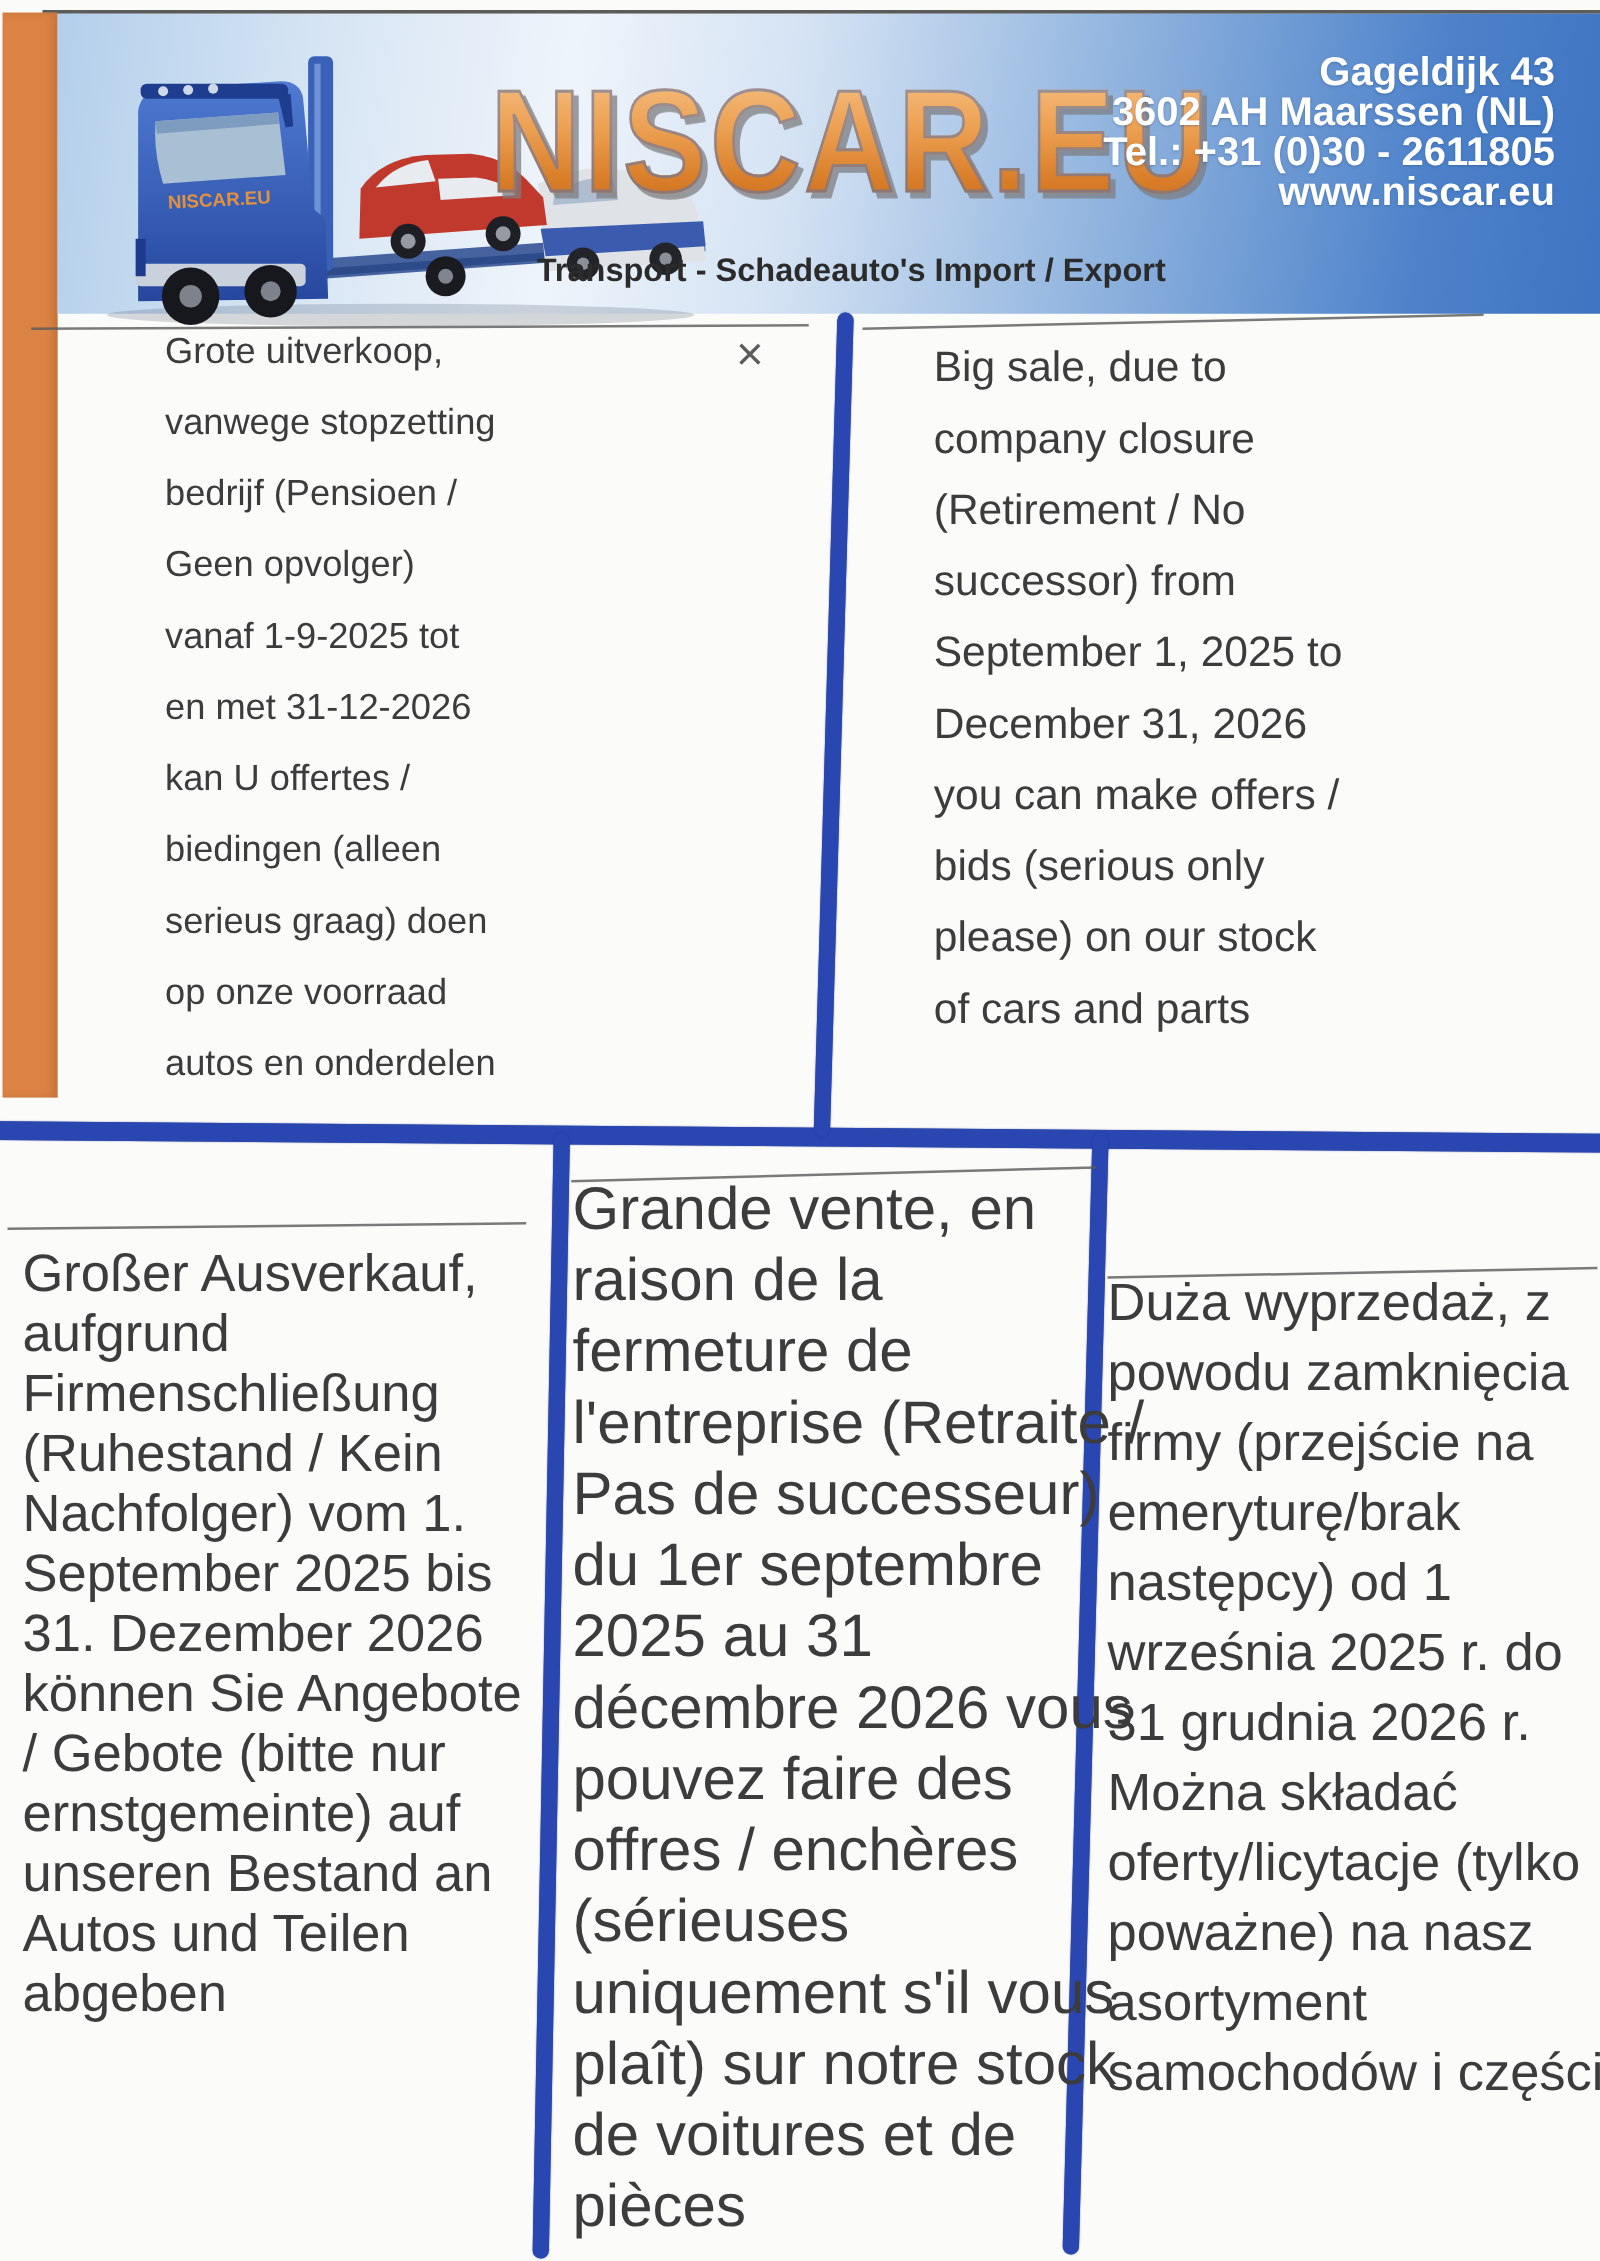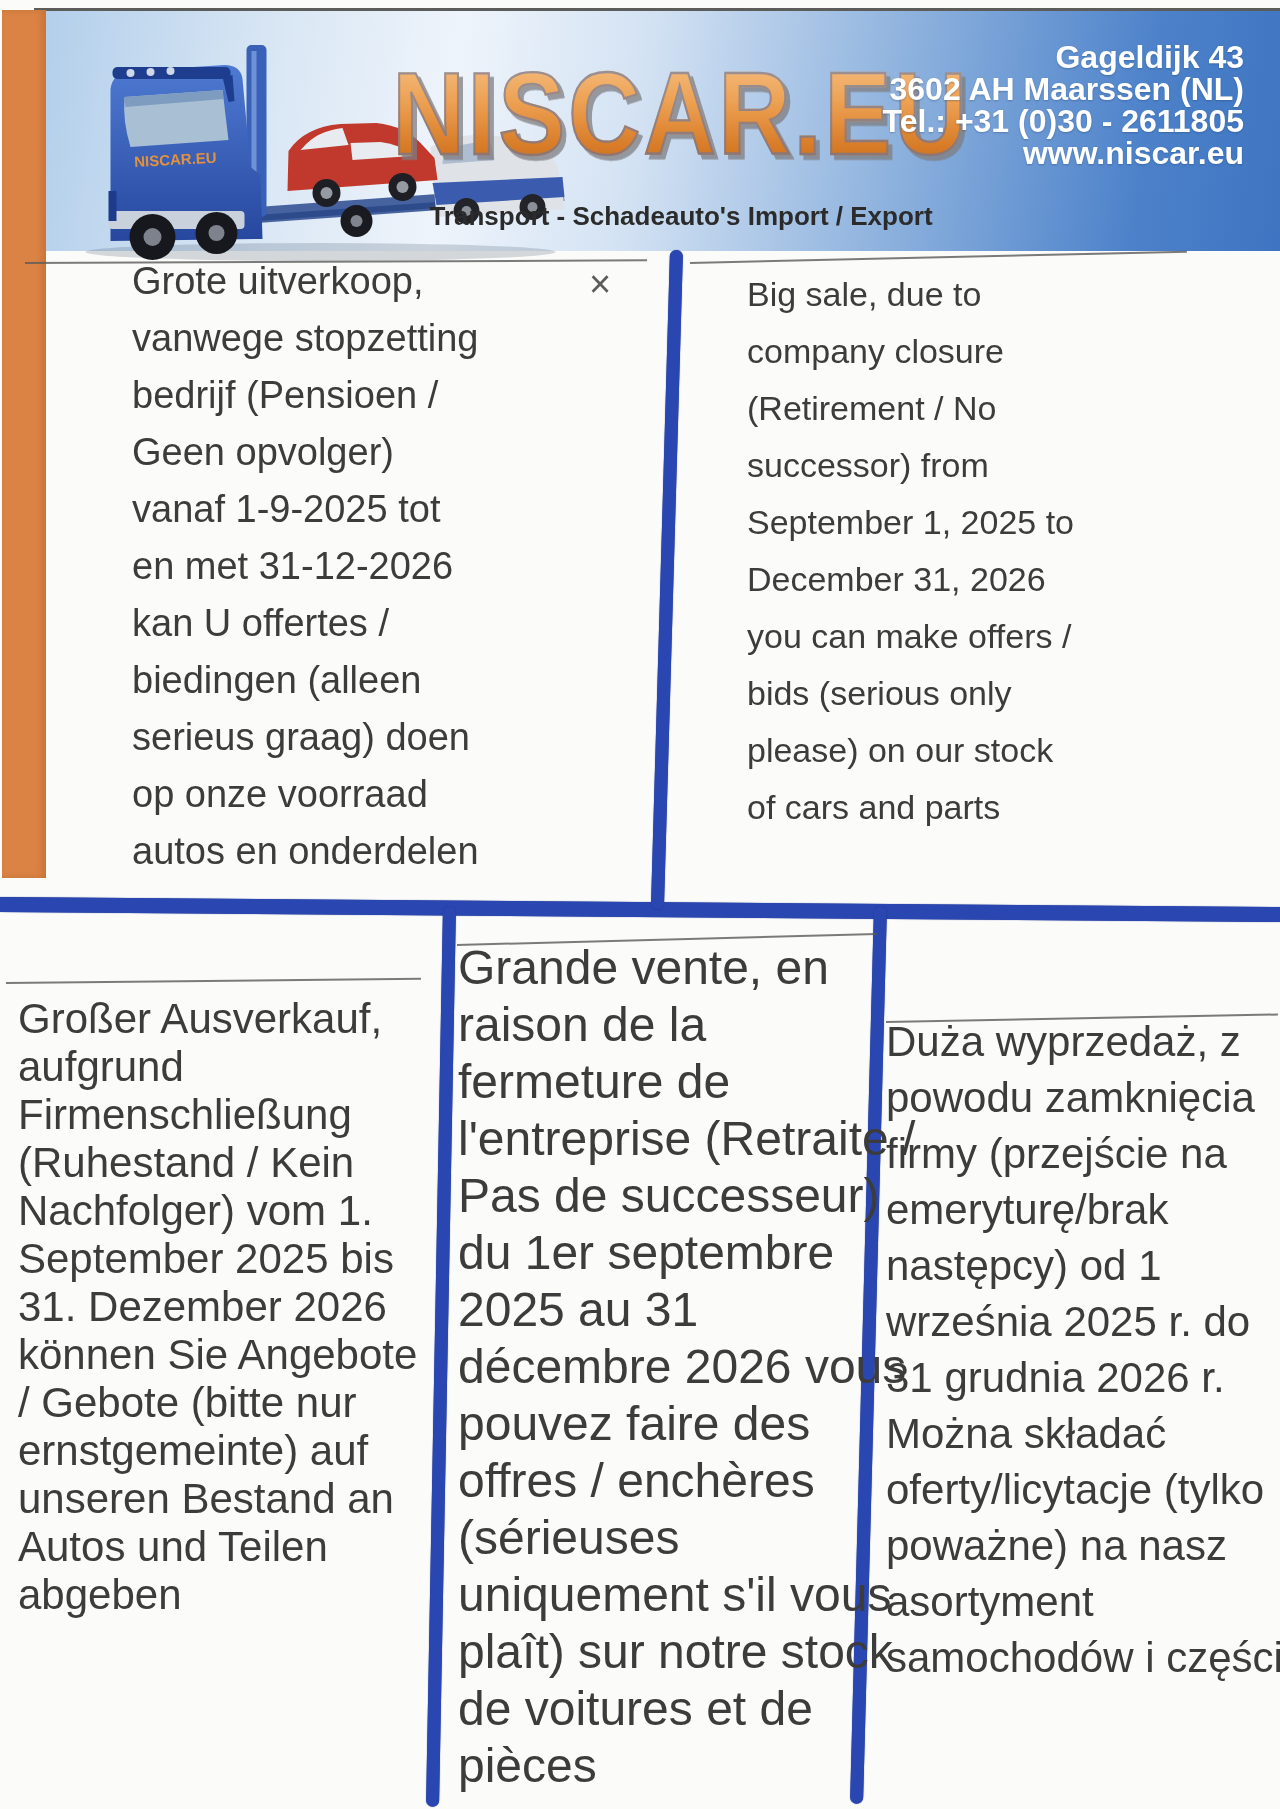--- a/index.html
+++ b/index.html
@@ -29,21 +29,21 @@
   .tagline{
     position:absolute;left:340px;top:168px;width:590px;text-align:center;
     font-size:26px;font-weight:700;color:#2b2b2b;letter-spacing:0px;white-space:nowrap;margin-top:22px;
   }
   .contact{
     position:absolute;right:36px;top:30px;text-align:right;
     color:#ffffff;font-size:32px;font-weight:700;line-height:32px;
     text-shadow:0 1px 2px rgba(30,60,110,.35);
   }
   .notice{position:absolute;white-space:pre;color:#3c3c3c;z-index:3;}
-  .notice.nl{left:132px;top:253px;font-size:38px;line-height:57px;}
+  .notice.nl{left:132px;top:253px;font-size:29px;line-height:57px;}
   .notice.en{left:747px;top:266px;font-size:34px;line-height:57px;}
   .notice.de{left:18px;top:995px;font-size:42px;line-height:48px;}
   .notice.fr{left:458px;top:939px;font-size:48px;line-height:57px;}
   .notice.pl{left:886px;top:1014px;font-size:42px;line-height:56px;}
   .close-x{
     position:absolute;left:578px;top:264px;width:44px;height:44px;z-index:4;
     color:#5c5c5c;font-size:38px;line-height:40px;text-align:center;font-weight:400;
   }
   .marker{position:absolute;background:#2a46b0;border-radius:8px;z-index:1;box-shadow:0 0 1px #1d338a;}
   .marker.h{left:-4px;top:897px;width:1292px;height:15px;transform:rotate(.45deg);transform-origin:left top;border-radius:4px;}

